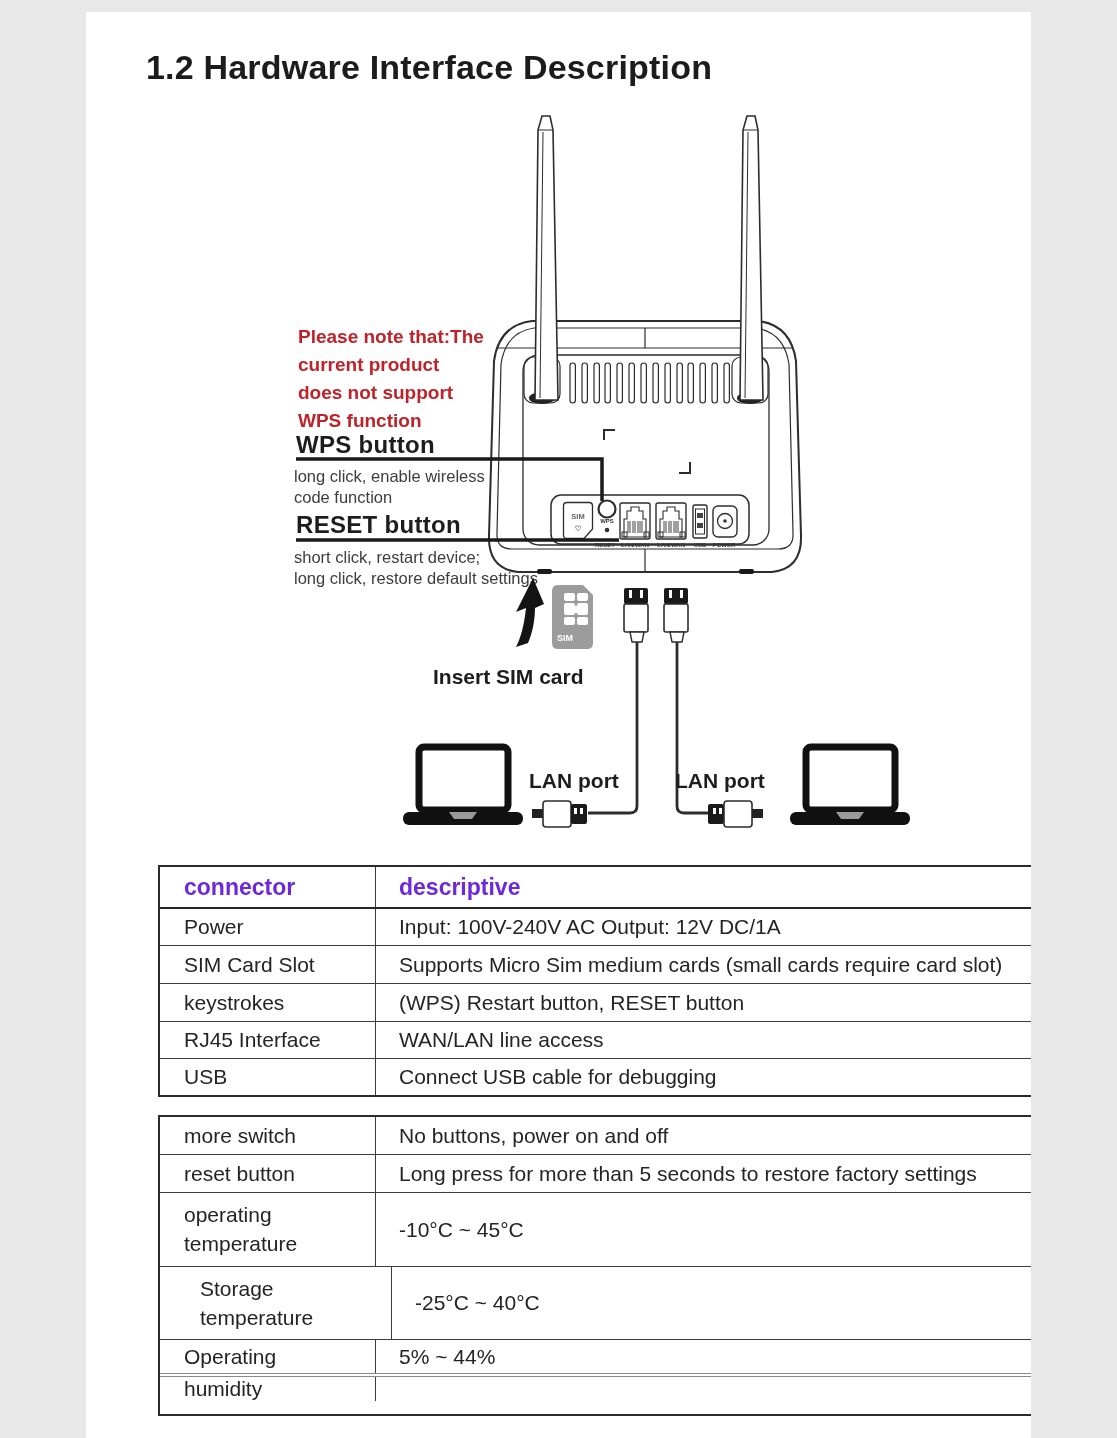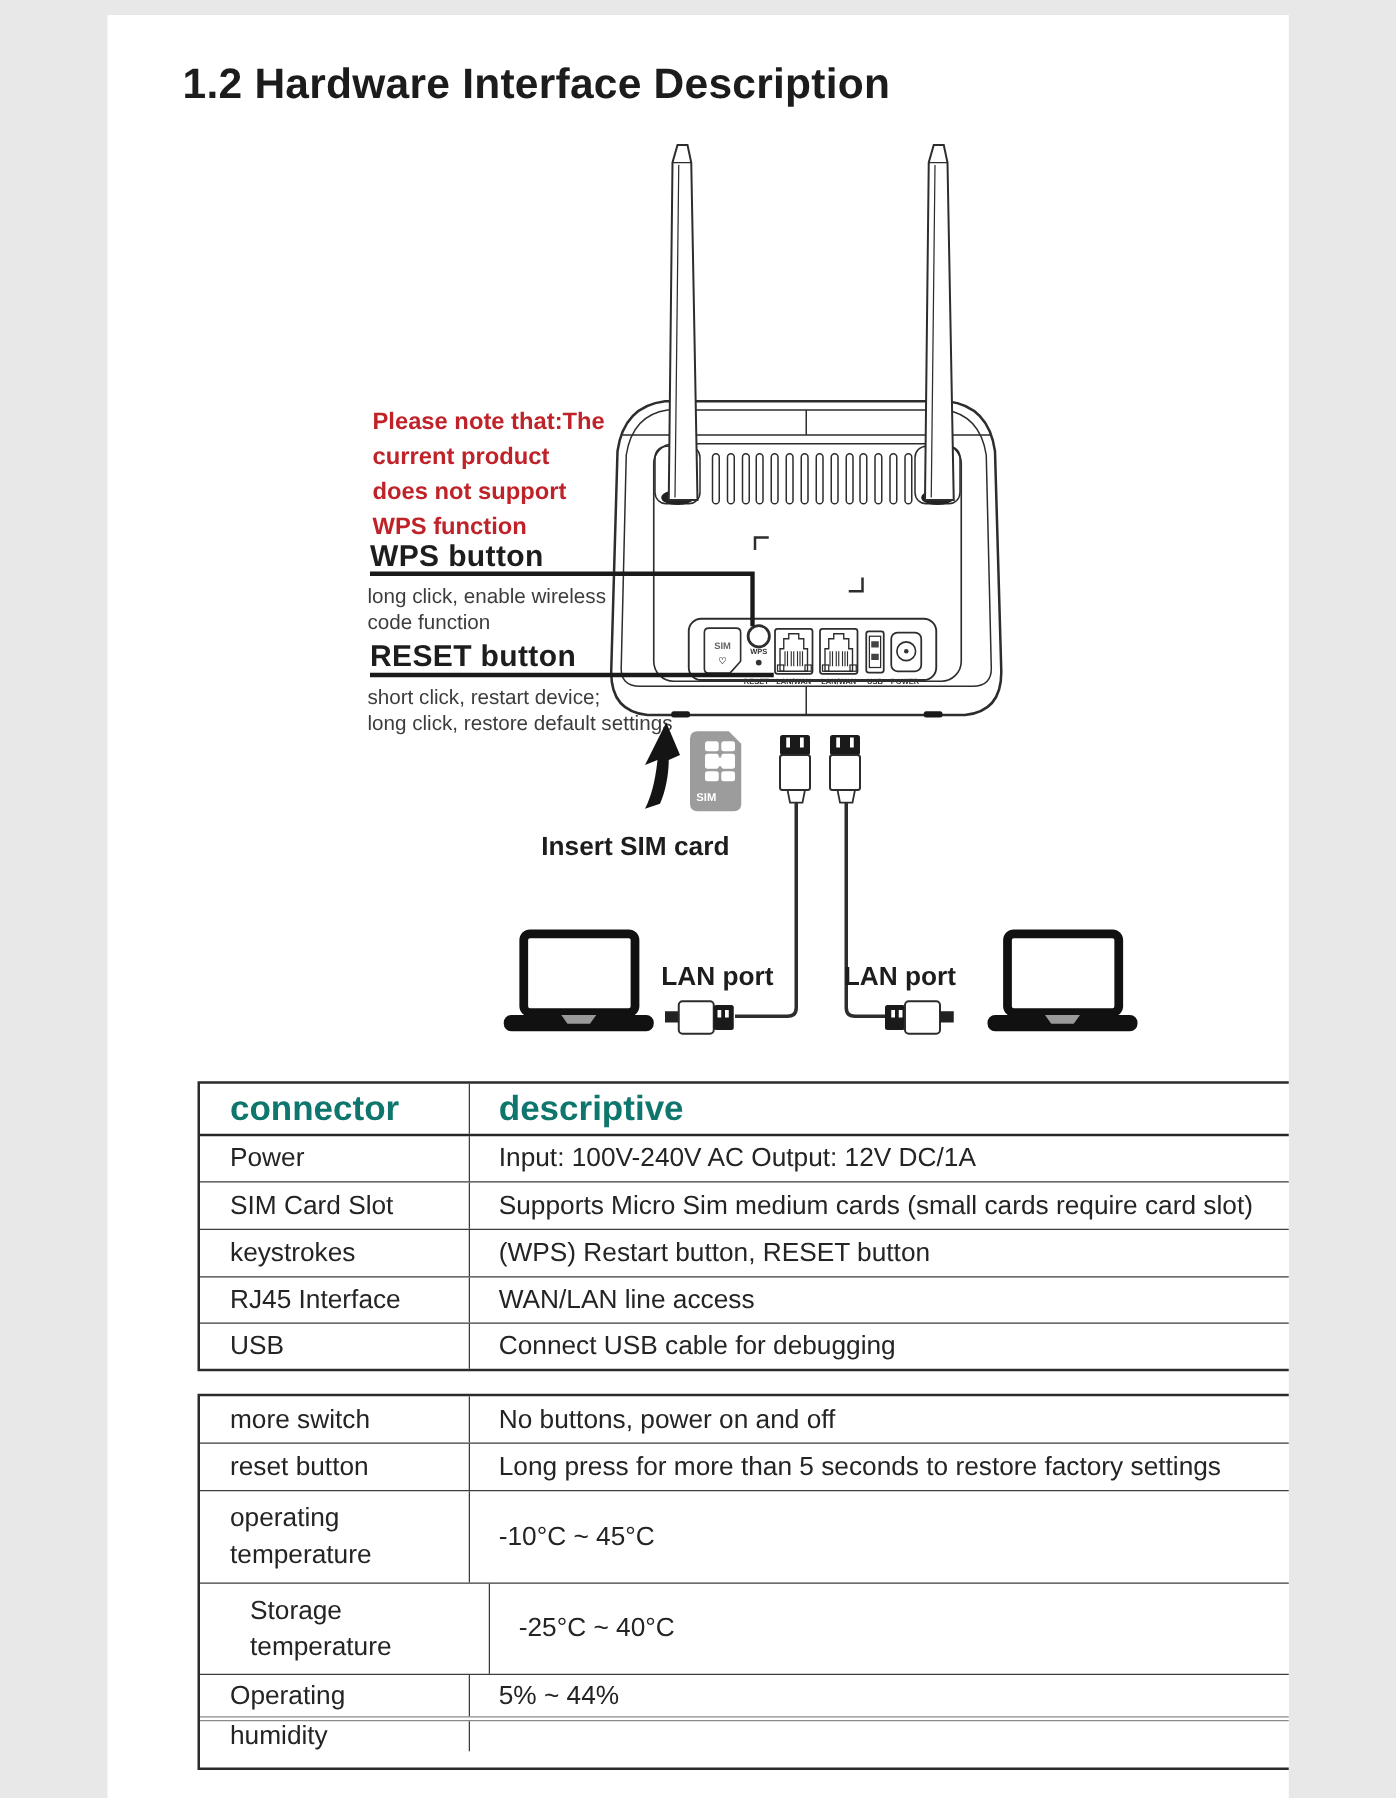--- a/index.html
+++ b/index.html
@@ -18,21 +18,21 @@
   .thin{fill:none;stroke:#2d2d2d;}
   
   .tbl{position:absolute;left:72px;width:976px;border:2px solid #2b2b2b;background:#fff;box-sizing:border-box;}
   .tr{display:flex;box-sizing:border-box;border-top:1.5px solid #3c3c3c;}
   .tr:first-child{border-top:none;}
   .tr.hb{border-top:2.5px solid #262626;}
   .tr.dbl{border-top:4px double #8a8a8a;}
   .td{display:flex;align-items:center;box-sizing:border-box;font-size:21px;color:#242424;}
   .c1{width:216px;padding-left:24px;border-right:1.5px solid #3c3c3c;flex-shrink:0;}
   .c2{flex:1;padding-left:23px;padding-right:10px;}
-  .th .td{font-weight:700;font-size:28px;color:#0f766e;}
+  .th .td{font-weight:700;font-size:23px;color:#6d28d9;}
   .c1.twolines{flex-direction:column;align-items:flex-start;justify-content:flex-start;padding-top:7px;line-height:29px;}
 </style>
 </head>
 <body>
 
 <div class="page">
 
   <div class="title">1.2 Hardware Interface Description</div>
 
   <svg style="position:absolute;left:0;top:85px;" width="1117" height="750" viewBox="0 85 1117 750" xmlns="http://www.w3.org/2000/svg">

